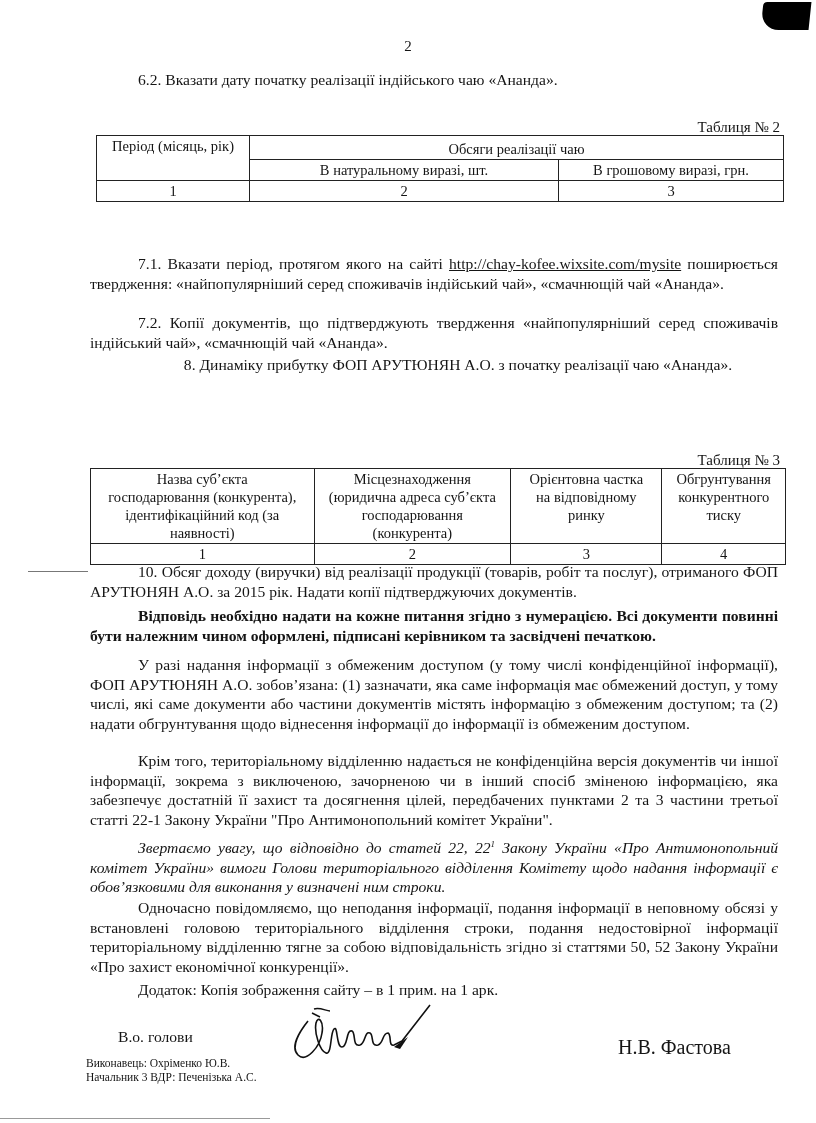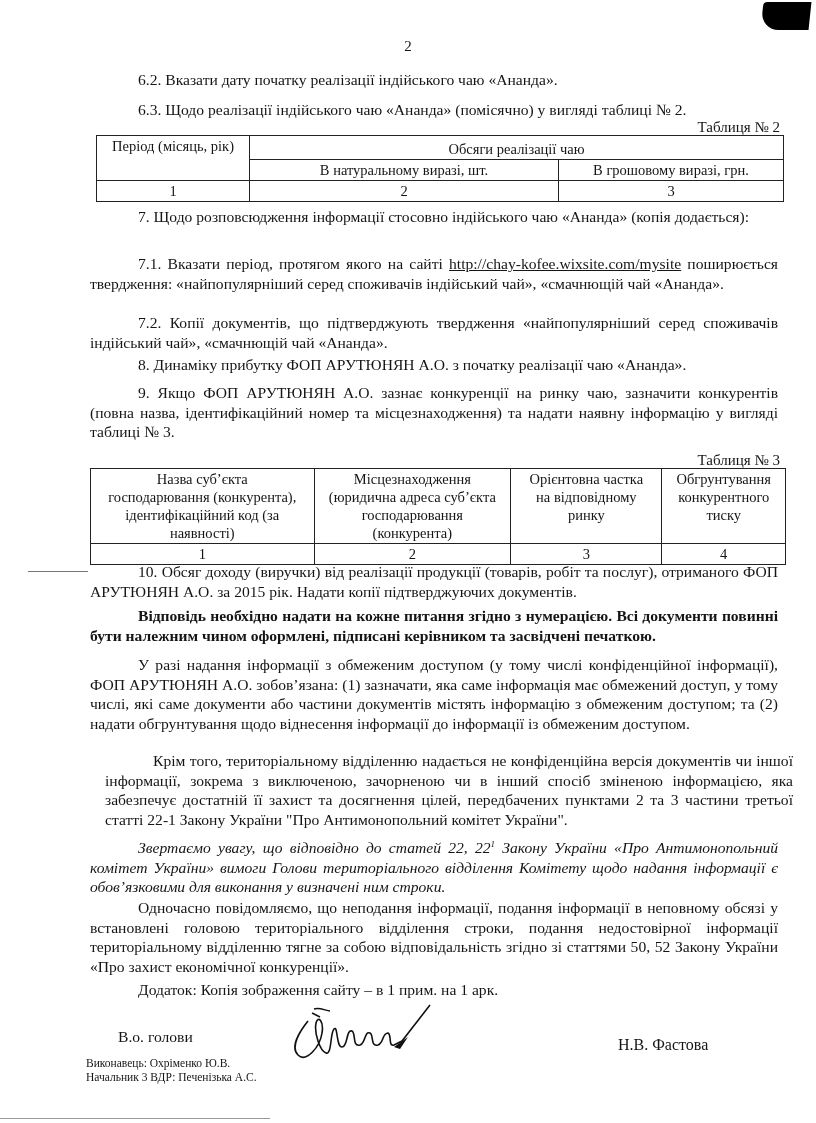--- a/index.html
+++ b/index.html
@@ -24,52 +24,49 @@
 </style>
 </head>
 <body>
 
 <div class="page">
   <div class="corner"></div>
 
   <div class="abs pagenum">2</div>
 
   <div class="p ind" style="top:70px; text-align:left;">6.2. Вказати дату початку реалізації індійського чаю «Ананда».</div>
-  <div class="p ind" style="top:100px; text-align:left;">6.3. Щодо реалізації індійського чаю «Ананда» (помісячно) у вигляді таблиці № 2.</div>
 
   <div class="tcap" style="top:119px;">Таблиця № 2</div>
   <table style="left:96px; top:135px; width:688px;">
     <tbody>
         <tr>
       <td rowspan="2" style="width:124px;">Період (місяць, рік)</td>
       <td colspan="2" style="padding-top:4px; height:18px;">Обсяги реалізації чаю</td>
     </tr>
     <tr>
       <td style="width:280px;">В натуральному виразі, шт.</td>
       <td>В грошовому виразі, грн.</td>
     </tr>
     <tr>
       <td>1</td>
       <td>2</td>
       <td>3</td>
     </tr>
   </tbody>
     </table>
 
-  <div class="p ind" style="top:207px;">7. Щодо розповсюдження інформації стосовно індійського чаю «Ананда» (копія додається):</div>
 
   <div class="p ind" style="top:254px;">
     <span>7.1. Вказати період, протягом якого на сайті </span><span class="link">http://chay-kofee.wixsite.com/mysite</span><span> поширюється твердження: «найпопулярніший серед споживачів індійський чай», «смачнющій чай «Ананда».</span>
   </div>
 
   <div class="p ind" style="top:313px;">7.2. Копії документів, що підтверджують твердження «найпопулярніший серед споживачів індійський чай», «смачнющій чай «Ананда».</div>
 
-  <div class="p ind" style="top:355px; text-align:left;">8. Динаміку прибутку ФОП АРУТЮНЯН А.О. з початку реалізації чаю «Ананда».</div>
+  <div class="p ind" style="top:355px; text-align:center;">8. Динаміку прибутку ФОП АРУТЮНЯН А.О. з початку реалізації чаю «Ананда».</div>
 
-  <div class="p ind" style="top:383px;">9. Якщо ФОП АРУТЮНЯН А.О. зазнає конкуренції на ринку чаю, зазначити конкурентів (повна назва, ідентифікаційний номер та місцезнаходження) та надати наявну інформацію у вигляді таблиці № 3.</div>
 
   <div class="tcap" style="top:452px;">Таблиця № 3</div>
   <table style="left:90px; top:468px; width:696px;">
     <tbody>
         <tr style="height:63px;">
       <td style="width:222px;">Назва суб’єкта господарювання (конкурента), ідентифікаційний код (за наявності)</td>
       <td style="width:184px;">Місцезнаходження (юридична адреса суб’єкта господарювання (конкурента)</td>
       <td style="width:135px;">Орієнтовна частка на відповідному ринку</td>
       <td>Обгрунтування конкурентного тиску</td>
     </tr>
@@ -83,37 +80,37 @@
     </table>
 
   <div class="dash" style="left:28px; top:571px; width:60px;"></div>
 
   <div class="p ind" style="top:562px;">10. Обсяг доходу (виручки) від реалізації продукції (товарів, робіт та послуг), отриманого ФОП АРУТЮНЯН А.О. за 2015 рік. Надати копії підтверджуючих документів.</div>
 
   <div class="p ind bold" style="top:606px;">Відповідь необхідно надати на кожне питання згідно з нумерацією. Всі документи повинні бути належним чином оформлені, підписані керівником та засвідчені печаткою.</div>
 
   <div class="p ind" style="top:655px;">У разі надання інформації з обмеженим доступом (у тому числі конфіденційної інформації), ФОП АРУТЮНЯН А.О. зобов’язана: (1) зазначати, яка саме інформація має обмежений доступ, у тому числі, які саме документи або частини документів містять інформацію з обмеженим доступом; та (2) надати обгрунтування щодо віднесення інформації до інформації із обмеженим доступом.</div>
 
-  <div class="p ind" style="top:751px;margin-left:15px;">Крім того, територіальному відділенню надається не конфіденційна версія документів чи іншої інформації, зокрема з виключеною, зачорненою чи в інший спосіб зміненою інформацією, яка забезпечує достатній її захист та досягнення цілей, передбачених пунктами 2 та 3 частини третьої статті 22-1 Закону України "Про Антимонопольний комітет України".</div>
+  <div class="p ind" style="top:751px;">Крім того, територіальному відділенню надається не конфіденційна версія документів чи іншої інформації, зокрема з виключеною, зачорненою чи в інший спосіб зміненою інформацією, яка забезпечує достатній її захист та досягнення цілей, передбачених пунктами 2 та 3 частини третьої статті 22-1 Закону України "Про Антимонопольний комітет України".</div>
 
   <div class="p ind" style="top:835px;font-style:italic;">
     <span>Звертаємо увагу, що відповідно до статей 22, 22</span><sup style="font-size:9px;">1</sup><span> Закону України «Про Антимонопольний комітет України» вимоги Голови територіального відділення Комітету щодо надання інформації є обов’язковими для виконання у визначені ним строки.</span>
   </div>
 
   <div class="p ind" style="top:898px;">Одночасно повідомляємо, що неподання інформації, подання інформації в неповному обсязі у встановлені головою територіального відділення строки, подання недостовірної інформації територіальному відділенню тягне за собою відповідальність згідно зі статтями 50, 52 Закону України «Про захист економічної конкуренції».</div>
 
   <div class="p ind" style="top:980px; text-align:left;">Додаток: Копія зображення сайту – в 1 прим. на 1 арк.</div>
 
   <div class="abs" style="left:118px; top:1028px; font-size:15.6px;">В.о. голови</div>
 
   <svg class="sig" width="150" height="62" viewBox="0 0 150 62">
     <path d="M18 18 C10 28 0 44 8 52 C16 60 30 44 32 30 C34 18 28 12 26 20 C24 30 30 48 36 50 C42 52 40 30 44 26 C48 22 46 44 52 44 C58 44 56 26 62 28 C66 30 62 44 70 42 C76 40 74 28 80 30 C84 32 80 44 88 42 C94 40 92 30 98 30 C102 32 98 44 104 42 L112 38 L140 2" fill="none" stroke="#111" stroke-width="1.6"></path>
     <path d="M22 10 L30 14 M24 6 C30 4 36 8 40 8" fill="none" stroke="#111" stroke-width="1.4"></path>
     <path d="M104 44 L118 34 L110 46 Z" fill="#111"></path>
   </svg>
 
-  <div class="abs" style="left:618px; top:1036px; font-size:16px;">Н.В. Фастова</div>
+  <div class="abs" style="left:618px; top:1036px; font-size:20px;">Н.В. Фастова</div>
 
   <div class="abs small" style="left:86px; top:1056px;">Виконавець: Охріменко Ю.В.</div>
   <div class="abs small" style="left:86px; top:1070px;">Начальник 3 ВДР: Печенізька А.С.</div>
 
   <div class="dash" style="left:0px; top:1118px; width:270px; background:#999;"></div>
 </div>
 
 </body></html>

